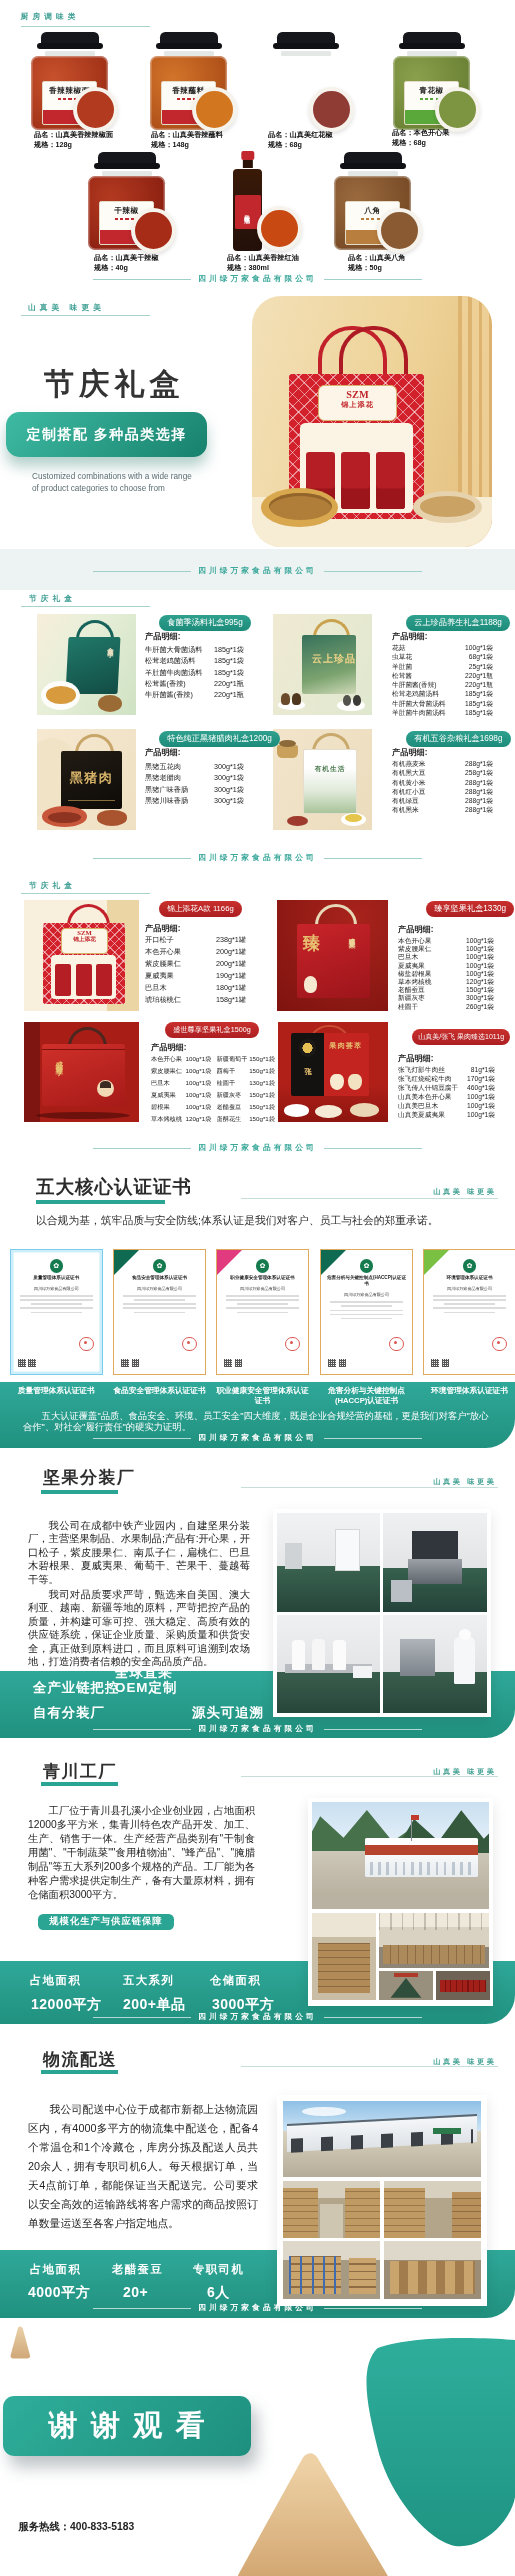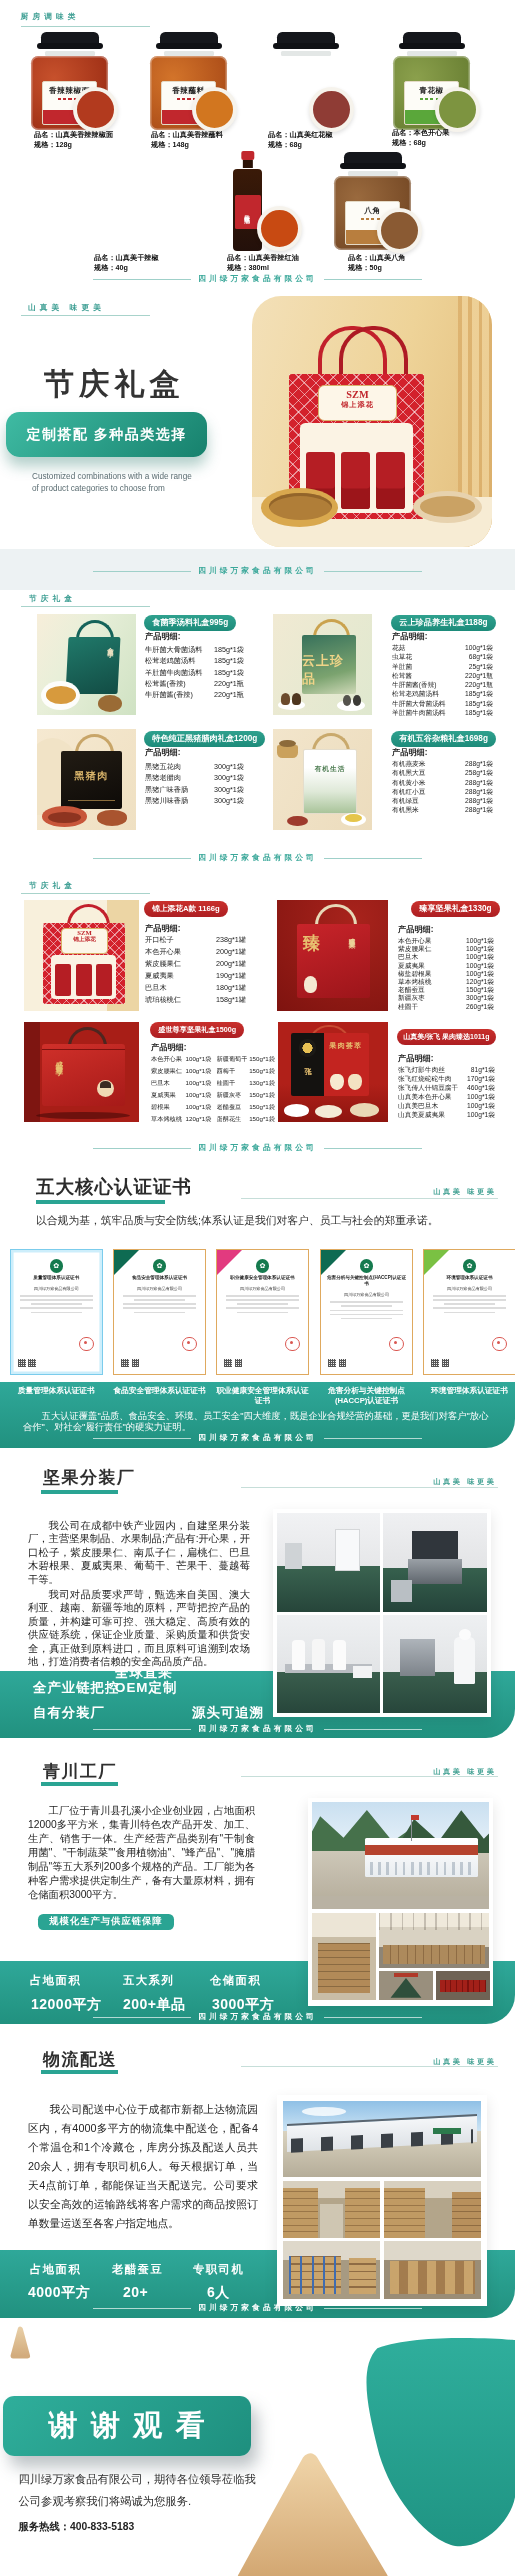--- a/index.html
+++ b/index.html
@@ -34,21 +34,21 @@
   
   .bottle{position:absolute;width:29px;height:100px;}
   .bottle .bcap{position:absolute;left:50%;transform:translateX(-50%);top:0;width:13.4px;height:9.3px;background:#c1272d;border-radius:2.1px;}
   .bottle .bneck{position:absolute;left:50%;transform:translateX(-50%);top:9.3px;width:10.3px;height:8.2px;background:#2a1206;}
   .bottle .bbody{position:absolute;left:0;top:17.5px;width:29px;height:82px;background:linear-gradient(180deg,#3a1a08,#23100a);border-radius:4.1px;}
   .bottle .blabel{position:absolute;left:1.5px;top:44px;width:26px;height:34px;background:#c1272d;border-radius:1.5px;display:flex;align-items:center;justify-content:center;}
   .bottle .blabel span{writing-mode:vertical-rl;color:#fff;font-size:5.7px;font-weight:700;letter-spacing:1px;}
   .plab{position:absolute;font-size:7.2px;font-weight:600;color:#111;line-height:10.3px;white-space:nowrap;}
   
   .ph{position:absolute;overflow:hidden;}
-  .badge{position:absolute;height:15.5px;line-height:15.5px;border-radius:8.2px;padding:0 8.2px;color:#fff;font-weight:700;font-size:8.2px;white-space:nowrap;z-index:3;}
+  .badge{position:absolute;height:15.5px;line-height:15.5px;border-radius:8.2px;padding:0 8.2px;color:#fff;font-weight:400;font-size:8.2px;white-space:nowrap;z-index:3;margin-left:15px;}
   .badge.teal{background:linear-gradient(180deg,#2fa18e,#1d8b7a);}
   .badge.red{background:linear-gradient(180deg,#c9302c,#ad1e22);}
   .detail{position:absolute;font-size:8.2px;font-weight:700;color:#1e1e1e;white-space:nowrap;}
   .plist{position:absolute;display:flex;flex-direction:column;}
   .pline{display:flex;justify-content:space-between;align-items:flex-start;height:11.3px;font-size:7.2px;color:#1c1c1c;white-space:nowrap;}
   .plist.s .pline{height:9.3px;font-size:6.7px;}
   .prow{display:flex;height:12px;font-size:6.2px;color:#1c1c1c;white-space:nowrap;}
   .prow .c1{width:34px;overflow:hidden;}
   .prow .c2{width:29px;text-align:right;margin-right:5.2px;}
   .prow .c3{width:32px;overflow:hidden;}
@@ -151,20 +151,33 @@
   </div>
   <div class="plab" style="left:268px;top:130px">
     <div>品名：山真美红花椒</div>
       <div>规格：68g</div>
   </div>
   <div class="plab" style="left:392px;top:128px">
     <div>品名：本色开心果</div>
       <div>规格：68g</div>
   </div>
 
+  <div class="jar" style="left:88px;top:152px">
+    <div class="cap"></div>
+      <div class="brim"></div>
+      <div class="neck"></div>
+    <div class="body" style="background:radial-gradient(circle at 30% 30%,#b33a20,#8f2212 70%)">
+      <div class="jlabel">
+          <span class="jname">干辣椒</span>
+        <div class="jdots" style="background:repeating-linear-gradient(90deg,#c1272d 0 3.1px,transparent 3.1px 5.2px)"></div>
+        <div class="jband" style="background:#c1272d"></div>
+        </div>
+    </div>
+    <div class="bowl" style="right:-11.3px;bottom:-3.1px;background:#a72c18"></div>
+  </div>
   <div class="bottle" style="left:233px;top:151px">
     <div class="bcap"></div>
       <div class="bneck"></div>
       <div class="bbody"></div>
     <div class="blabel">
         <span>香辣红油</span>
       </div>
     <div class="bowl" style="right:-40px;bottom:0;background:#c84a12"></div>
   </div>
   <div class="jar" style="left:334px;top:152px">
@@ -274,21 +287,21 @@
       </div>
     <div class="pline">
         <span>牛肝菌酱(香辣)</span>
         <span>220g*1瓶</span>
       </div>
   </div>
 
   <div class="ph" style="left:273px;top:614px;width:99px;height:101px;background:linear-gradient(120deg,#f1ead3,#dfe8cf)">
     <div class="abs" style="left:40px;top:5.2px;width:31px;height:21.6px;border:3.1px solid #caa24e;border-bottom:none;border-radius:20.6px 20.6px 0 0"></div>
     <div class="abs" style="left:29px;top:20.6px;width:54px;height:59px;background:linear-gradient(165deg,#37715b,#7ba36f 65%,#cfd9b8);border-radius:2.1px">
-      <div class="abs" style="left:0;right:0;top:17.5px;text-align:left;color:#f0d488;font-size:13px;font-weight:700;letter-spacing:1px">云上珍品</div>
+      <div class="abs" style="left:0;right:0;top:17.5px;text-align:right;color:#f0d488;font-size:10px;font-weight:700;letter-spacing:1px">云上珍品</div>
     </div>
     <div class="abs" style="left:5.2px;bottom:5.2px;width:27px;height:10.3px;background:#fff;border-radius:50%"></div>
     <div class="abs" style="left:8.2px;bottom:10.3px;width:9.3px;height:11.3px;background:#6b4a2c;border-radius:50% 50% 40% 40%"></div>
     <div class="abs" style="left:18.5px;bottom:10.3px;width:9.3px;height:11.3px;background:#4e3categorical;background:#4e361f;border-radius:50% 50% 40% 40%"></div>
     <div class="abs" style="right:7.2px;bottom:4.1px;width:28px;height:11.3px;background:#fff;border-radius:50%"></div>
     <div class="abs" style="right:11.3px;bottom:9.3px;width:8.2px;height:10.3px;background:#3c3b37;border-radius:50%"></div>
     <div class="abs" style="right:20.6px;bottom:9.3px;width:8.2px;height:10.3px;background:#55534d;border-radius:50%"></div>
   </div>
   <div class="badge teal" style="left:391px;top:615px">云上珍品养生礼盒1188g</div>
   <div class="detail" style="left:392px;top:631px">产品明细:</div>
@@ -324,21 +337,21 @@
     <div class="pline">
         <span>羊肚菌牛肉菌汤料</span>
         <span>185g*1袋</span>
       </div>
   </div>
 
   <div class="ph" style="left:37px;top:729px;width:99px;height:101px;background:linear-gradient(120deg,#f6e9d1,#efe0c2)">
     <div class="abs" style="left:-13.4px;top:9.3px;width:57px;height:77px;background:#f1e3c6;border-radius:50% 50% 0 0"></div>
     <div class="abs" style="left:38px;top:5.2px;width:33px;height:23px;border:3.1px solid #c8a568;border-bottom:none;border-radius:20.6px 20.6px 0 0"></div>
     <div class="abs" style="left:24px;top:21.6px;width:61px;height:58px;background:linear-gradient(160deg,#221c14,#0d0a07);border-radius:2.1px">
-      <div class="abs" style="left:0;right:0;top:18.5px;text-align:center;color:#d8b46a;font-size:10px;font-weight:700;letter-spacing:1.5px">黑猪肉</div>
+      <div class="abs" style="left:0;right:0;top:18.5px;text-align:center;color:#d8b46a;font-size:13px;font-weight:700;letter-spacing:1.5px">黑猪肉</div>
       <div class="abs" style="left:7.2px;right:7.2px;bottom:7.2px;height:1px;background:#8a6d3c"></div>
     </div>
     <div class="abs" style="left:5.2px;bottom:3.1px;width:45px;height:20.6px;background:#c8563a;border-radius:50%"></div>
     <div class="abs" style="left:11.3px;bottom:7.2px;width:33px;height:11.3px;background:#8e3420;border-radius:50%"></div>
     <div class="abs" style="right:9.3px;bottom:4.1px;width:30px;height:15.5px;background:#a9542f;border-radius:46% 46% 50% 50%"></div>
   </div>
   <div class="badge teal" style="left:144px;top:731px">特色纯正黑猪腊肉礼盒1200g</div>
   <div class="detail" style="left:145px;top:747px">产品明细:</div>
   <div class="plist" style="left:145px;top:762px;width:99px">
     <div class="pline">
@@ -861,24 +874,20 @@
           <stop offset="1" stop-color="#1f9483"></stop>
         </linearGradient>
       </defs>
     <path d="M66,20 C150,-12 335,4 335,4 L335,296 C335,354 262,420 208,402 C154,384 86,298 66,212 C50,146 28,58 66,20 Z" fill="url(#bg1)"></path>
   </svg>
 
   <div class="abs footer-box" style="left:2.6px;top:2396px;width:248px;height:60px;z-index:2">
     <span>谢谢观看</span>
   </div>
 
-  <div class="abs" style="left:18.5px;top:2469px;font-size:11.3px;color:#2e2e2e;line-height:21.6px;z-index:2">
-    <div>四川绿万家食品有限公司，期待各位领导莅临我</div>
-    <div>公司参观考察我们将竭诚为您服务.</div>
-  </div>
   <div class="abs" style="left:18.5px;top:2520px;font-size:10.3px;font-weight:700;color:#222;z-index:2">
     <span>服务热线：</span><span>400-833-5183</span>
   </div>
 
   <svg class="abs" style="left:232px;top:2450px;z-index:3" width="162" height="142" viewBox="0 0 315 275">
     <defs>
         <linearGradient id="tg1" x1="0" y1="0" x2="0" y2="1">
       <stop offset="0" stop-color="#eed2a6"></stop>
           <stop offset="1" stop-color="#d2a671"></stop>
         </linearGradient>

